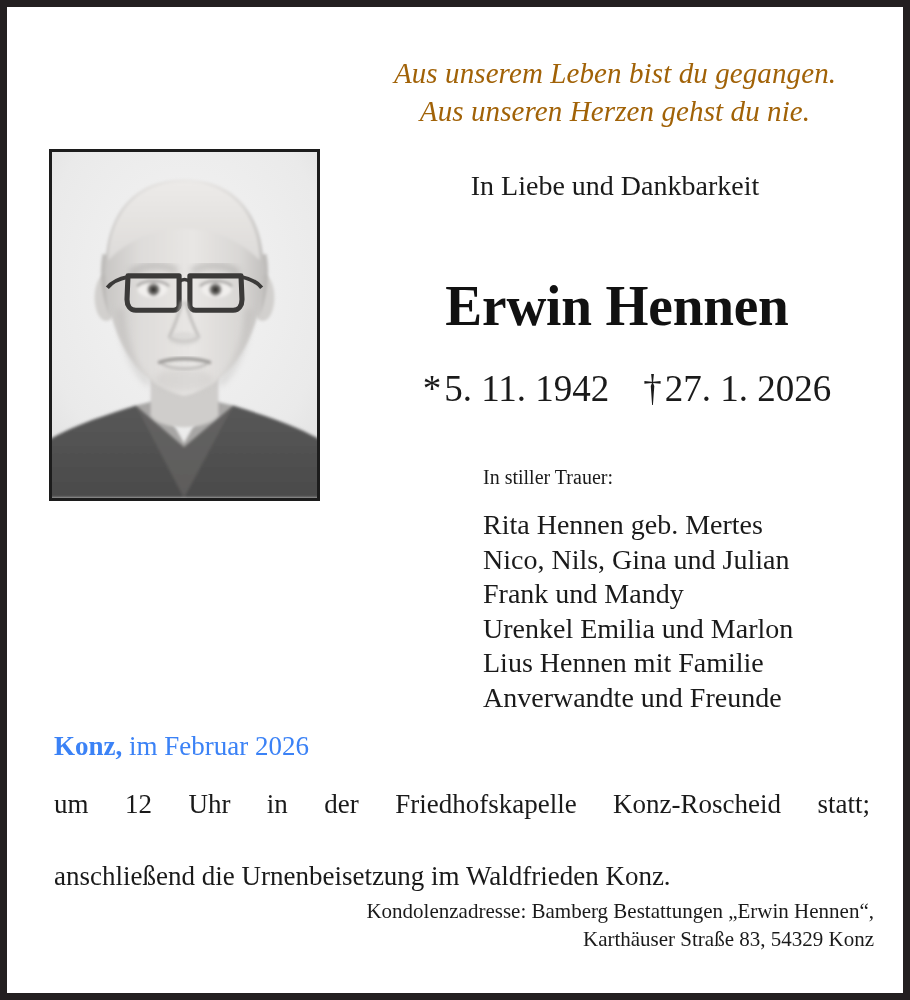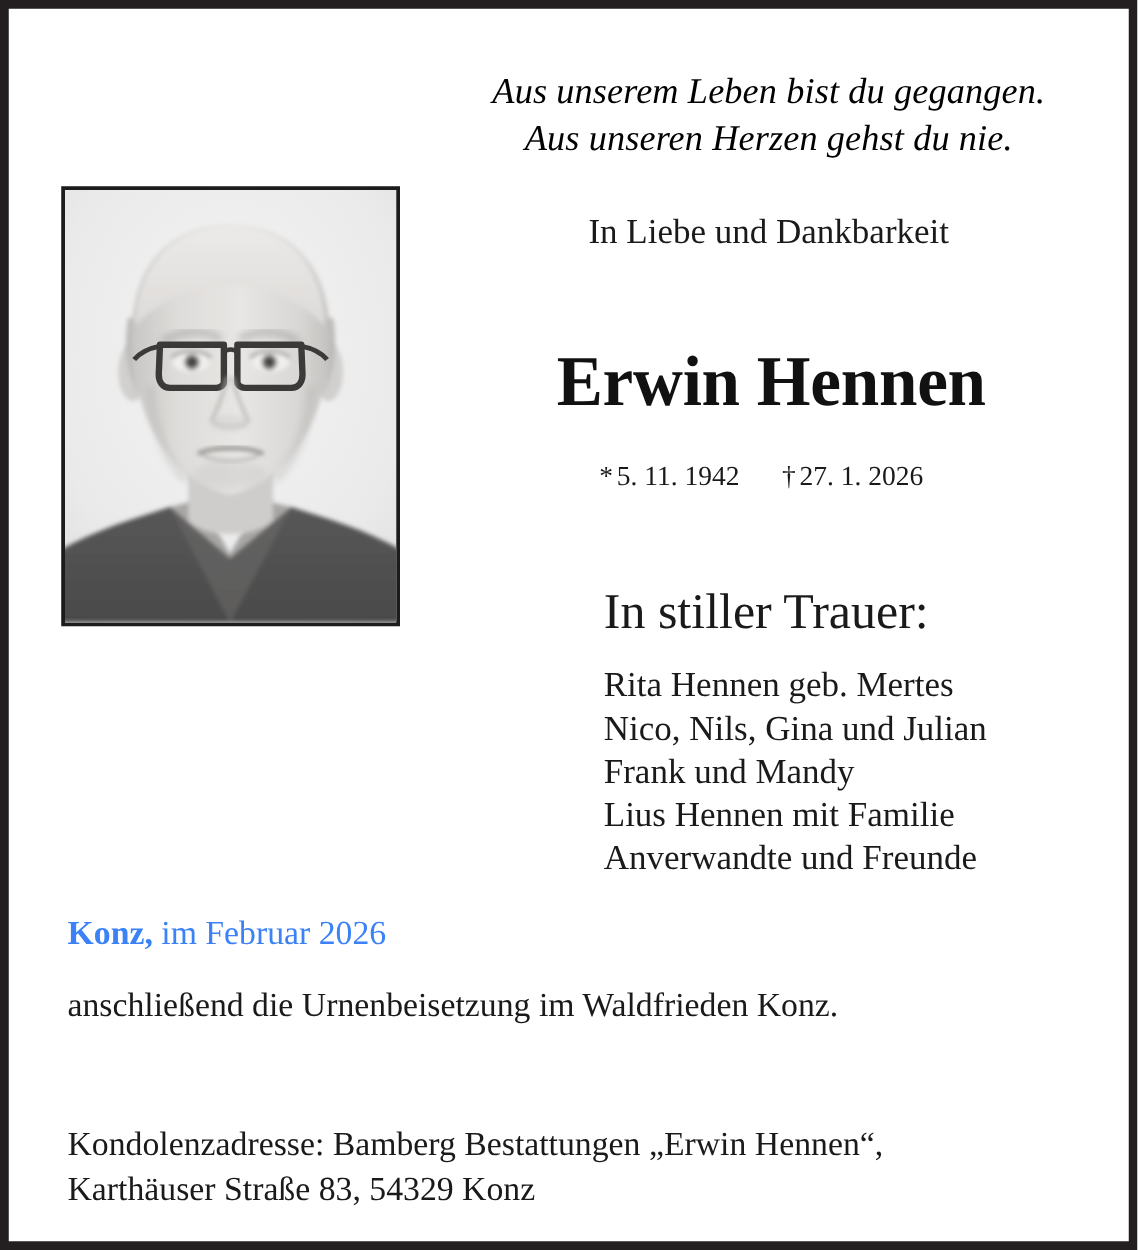--- a/index.html
+++ b/index.html
@@ -26,21 +26,21 @@
   .epitaph {
     position: absolute;
     left: 330px;
     top: 48px;
     width: 556px;
     text-align: center;
     font-style: italic;
     font-size: 29px;
     line-height: 1.30;
     letter-spacing: 0.1px;
-    color: #000000;
+    color: #a16207;
   }
   .epitaph div { white-space: nowrap; }
 
   
   .intro {
     position: absolute;
     left: 330px;
     top: 160px;
     width: 556px;
     text-align: center;
@@ -61,25 +61,25 @@
     font-size: 57px;
     line-height: 1.0;
     letter-spacing: -0.2px;
     color: #111111;
     transform: scaleX(0.97);
   }
 
   
   .dates {
     position: absolute;
-    left: 322px;
+    left: 340px;
     top: 362px;
     width: 560px;
     text-align: center;
-    font-size: 22px;
+    font-size: 37px;
     line-height: 1.1;
     color: #1a1a1a;
     white-space: nowrap;
   }
   .dates .gap { display: inline-block; width: 34px; }
   .dates .sym { margin-right: 3px; }
 
   
   .photo-frame {
     position: absolute;
@@ -96,21 +96,21 @@
 
   
   .mourners {
     position: absolute;
     left: 476px;
     top: 458px;
     width: 400px;
     text-align: left;
   }
   .mourners-heading {
-    font-size: 40px;
+    font-size: 20px;
     line-height: 1.2;
     margin-bottom: 19px;
     color: #1a1a1a;
   }
   .mourners-list div {
     font-size: 28px;
     line-height: 1.235;
     color: #1a1a1a;
     white-space: nowrap;
   }
@@ -148,23 +148,23 @@
     display: inline-block;
     width: 100%;
   }
 
   
   .condolence {
     position: absolute;
     left: 47px;
     top: 891px;
     width: 820px;
-    font-size: 27px;
+    font-size: 21px;
     line-height: 1.33;
-    text-align: left;
+    text-align: right;
     color: #1a1a1a;
   }
   .condolence div { white-space: nowrap; }
 </style>
 </head>
 <body>
 
 <div class="notice">
 
   <div class="epitaph">
@@ -280,30 +280,34 @@
       </g>
     </svg>
   </div>
 
   <div class="mourners">
     <div class="mourners-heading">In stiller Trauer:</div>
     <div class="mourners-list">
       <div>Rita Hennen geb. Mertes</div>
       <div>Nico, Nils, Gina und Julian</div>
       <div>Frank und Mandy</div>
+      <div>Urenkel Emilia und Marlon</div>
       <div>Lius Hennen mit Familie</div>
       <div>Anverwandte und Freunde</div>
     </div>
   </div>
 
   <div class="place-line">
     <span class="place">Konz,</span><span> im Februar 2026</span>
   </div>
 
   <div class="service">
+    <div>
+        <span class="stretch">um 12 Uhr in der Friedhofskapelle Konz-Roscheid statt;</span>
+      </div>
     <div>anschließend die Urnenbeisetzung im Waldfrieden Konz.</div>
   </div>
 
   <div class="condolence">
     <div>Kondolenzadresse: Bamberg Bestattungen „Erwin Hennen“,</div>
     <div>Karthäuser Straße 83, 54329 Konz</div>
   </div>
 
 </div>
 

